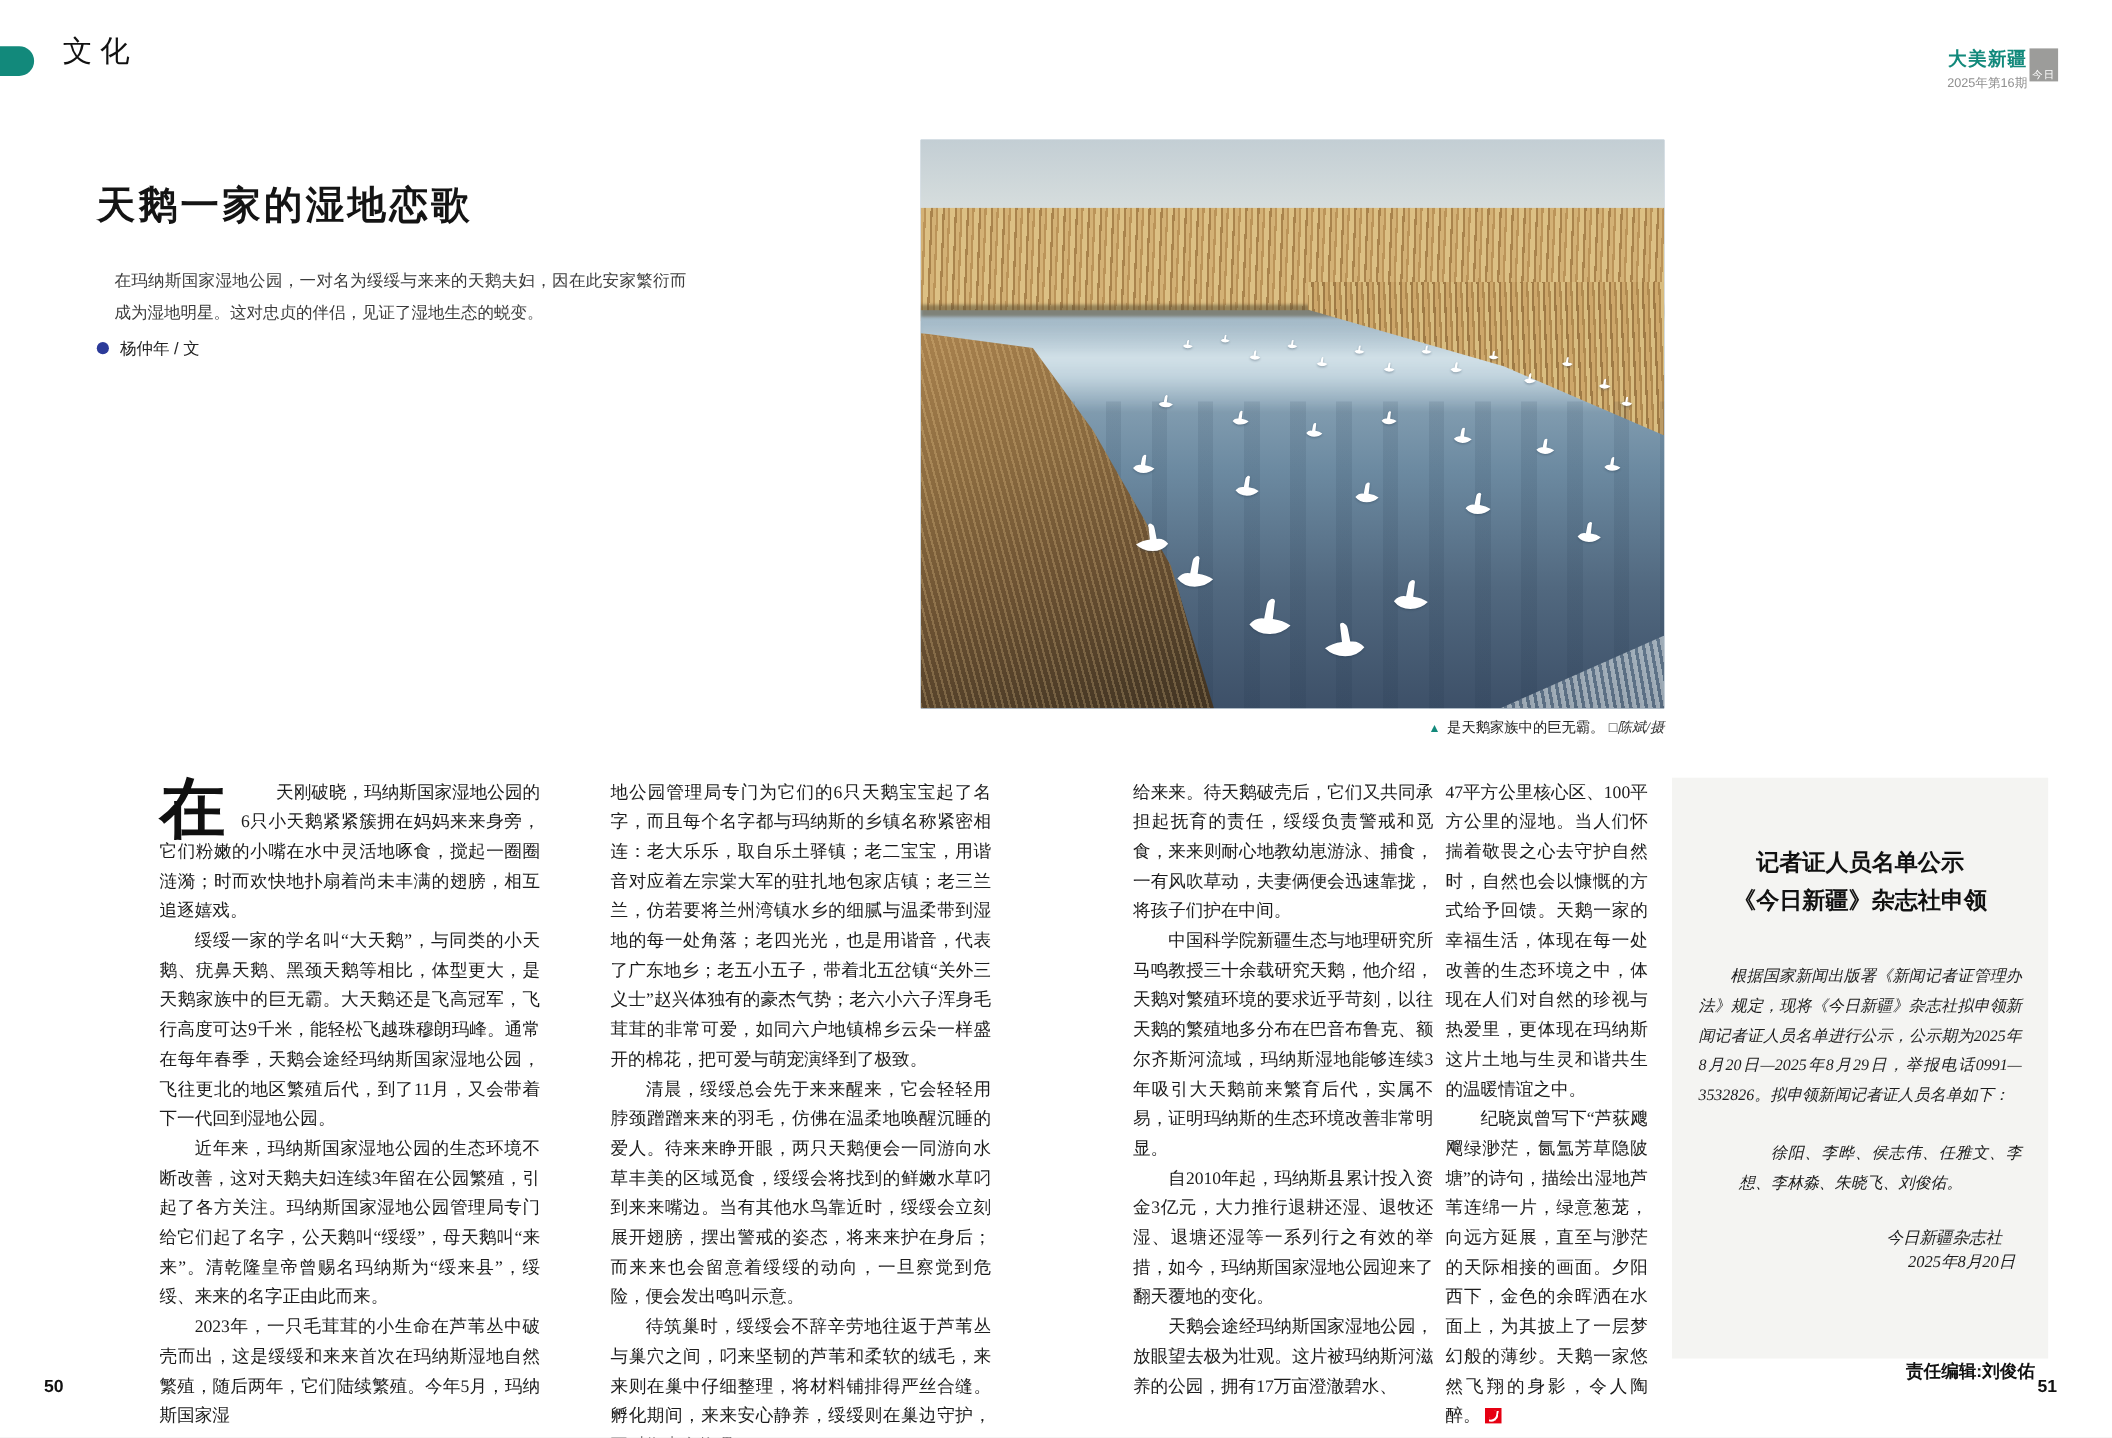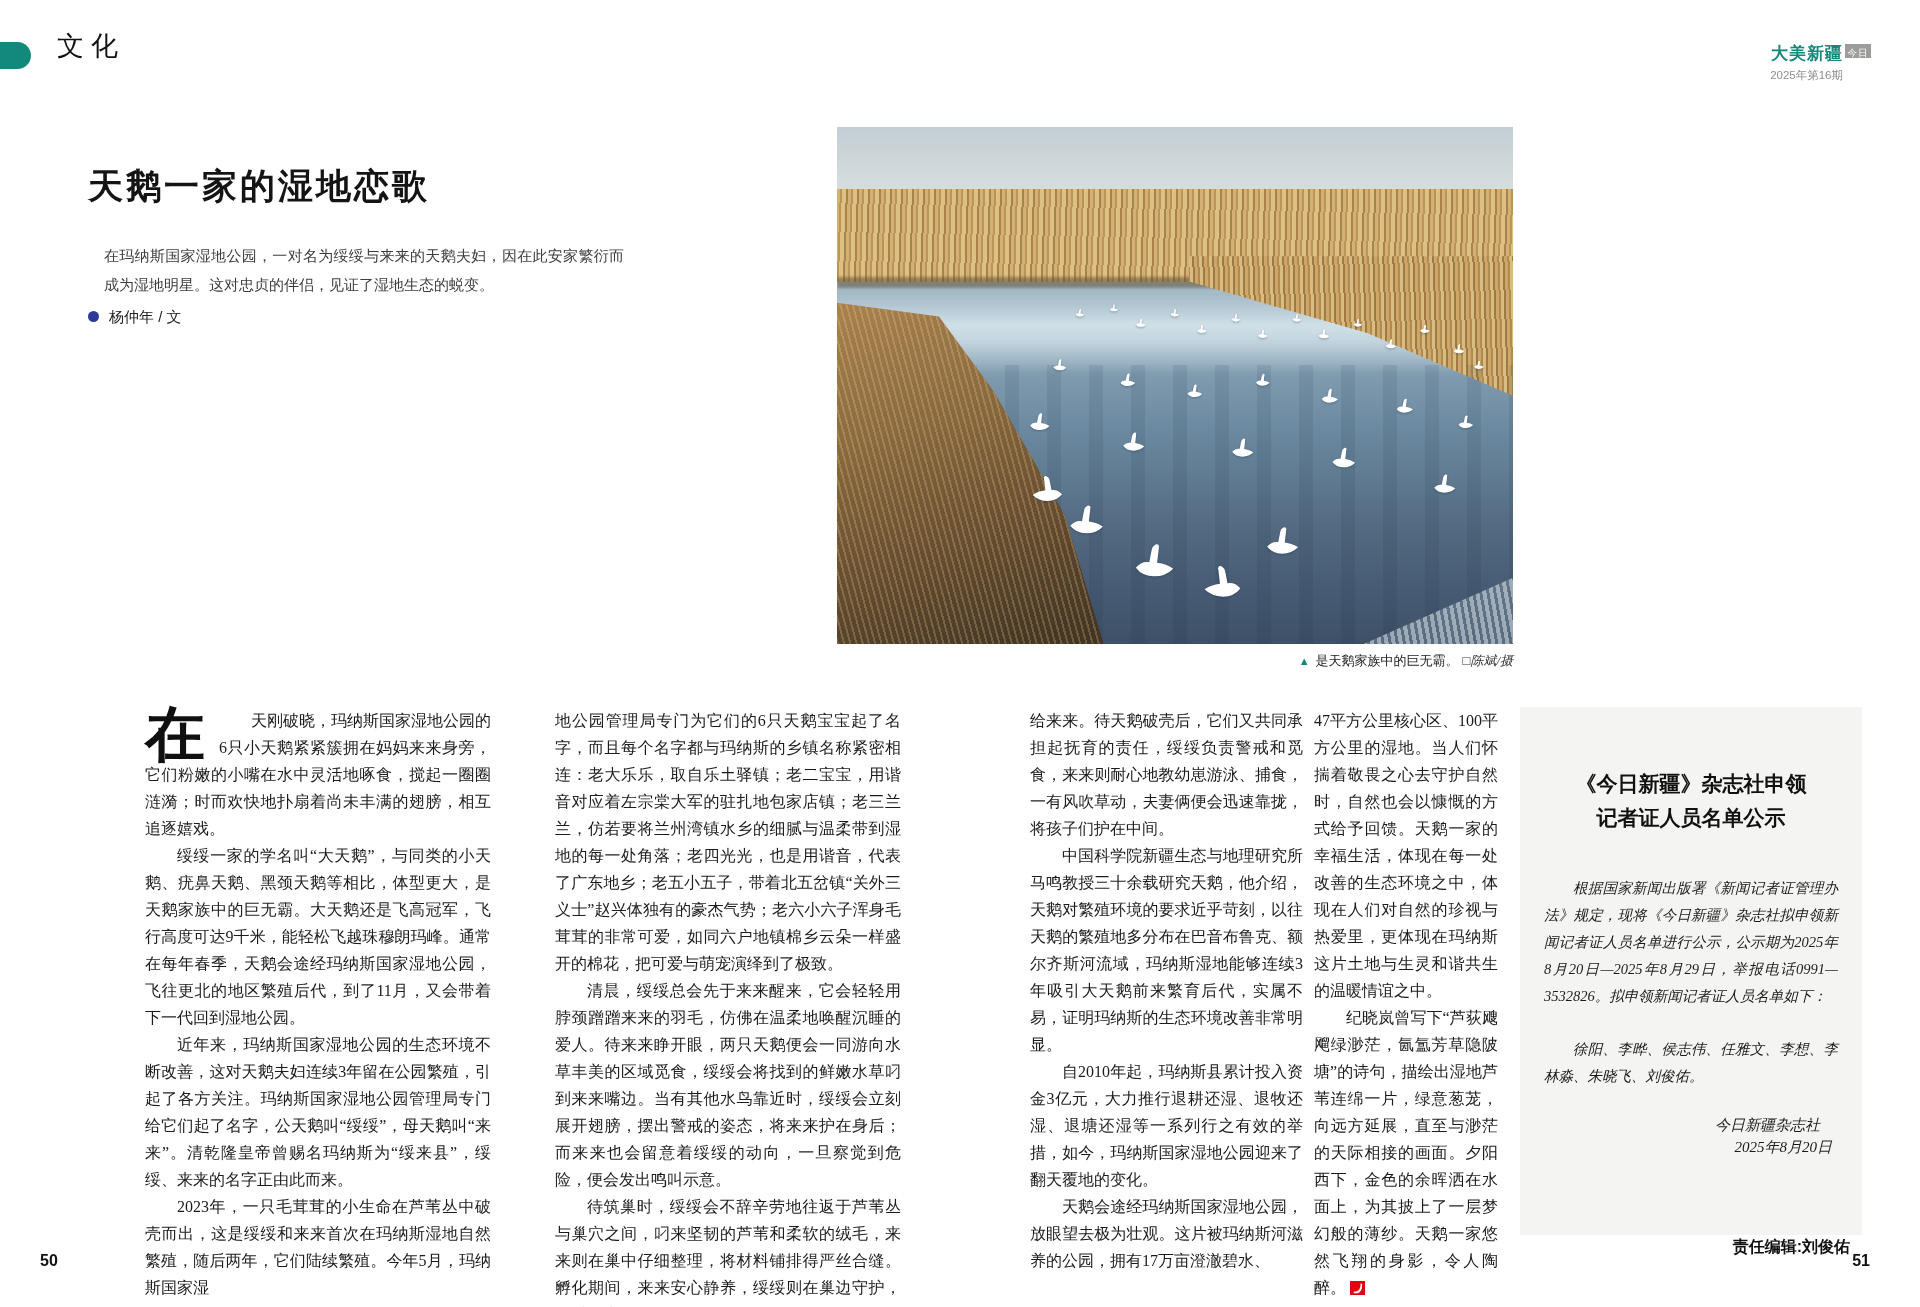--- a/index.html
+++ b/index.html
@@ -7,22 +7,22 @@
     position:relative;width:1920px;height:1307px;background:#ffffff;
     overflow:hidden;font-family:"Liberation Serif","DejaVu Serif",serif;color:#1b1b1b;
   }
   .abs{position:absolute;}
   
   .section-tab{left:0;top:42px;width:31px;height:27px;background:#12897b;border-radius:0 14px 14px 0;}
   .section-label{left:57px;top:28px;font-size:27px;letter-spacing:7px;color:#111;}
   .brand-block{right:77px;top:42px;text-align:right;font-family:"Liberation Sans","DejaVu Sans",sans-serif;}
   .brand-name{font-size:17px;font-weight:bold;color:#12897b;letter-spacing:1px;}
   .brand-issue{font-size:11.5px;color:#8f8f8f;margin-top:3px;}
-  .brand-logo{left:1845px;top:44px;width:26px;height:14px;background:#9c9c9a;color:#fff;
-    font-size:9.5px;line-height:12px;text-align:center;letter-spacing:1px;box-sizing:border-box;padding-top:3px;}
+  .brand-logo{left:1845px;top:44px;width:26px;height:30px;background:#9c9c9a;color:#fff;
+    font-size:9.5px;line-height:12px;text-align:center;letter-spacing:1px;box-sizing:border-box;padding-top:19px;}
   
   .article-title{left:88px;top:163px;font-size:35px;font-weight:bold;letter-spacing:3px;color:#141414;}
   .article-deck{left:88px;top:241px;width:520px;font-family:"Liberation Sans","DejaVu Sans",sans-serif;
     font-size:15px;line-height:29px;color:#3c3c3c;text-align:justify;margin-left:16px;}
   .byline{left:88px;top:308px;font-family:"Liberation Sans","DejaVu Sans",sans-serif;font-size:15px;color:#222;}
   .byline-dot{display:inline-block;width:11px;height:11px;border-radius:50%;background:#2b3a99;margin-right:10px;}
   
   .photo{left:837px;top:127px;width:676px;height:517px;background:#7d98ad;overflow:hidden;}
   .ph{position:absolute;left:0;right:0;}
   .ph-sky{top:0;height:16%;background:linear-gradient(#c3ced4,#dce2e0);}
@@ -64,21 +64,21 @@
   .dropcap{float:left;font-size:60px;line-height:52px;font-weight:bold;padding:2px 14px 0 0;color:#101010;}
   .end-mark{position:relative;display:inline-block;width:15px;height:14px;background:#e60012;
     vertical-align:-2px;margin-left:4px;}
   .end-mark::after{content:"";position:absolute;left:4px;top:2px;width:6px;height:9px;
     border-right:2.5px solid #fff;border-bottom:2.5px solid #fff;border-radius:0 0 7px 0;transform:rotate(8deg);}
   
   .notice{left:1520px;top:707px;width:342px;height:528px;background:#f4f4f2;}
   .notice-title{margin-top:60px;text-align:center;font-size:21px;font-weight:bold;line-height:34px;color:#111;}
   .notice-body{margin:40px 24px 0;}
   .notice-body p{margin:0;font-size:14.5px;line-height:27px;font-style:italic;text-align:justify;text-indent:2em;color:#1b1b1b;}
-  .notice-body p + p{margin-top:26px;}
+  .notice-body p + p{margin-top:26px;margin-left:37px;}
   .notice-sign{text-align:right;margin:26px 42px 0 0;font-size:15px;font-style:italic;}
   .notice-date{text-align:right;margin:3px 30px 0 0;font-size:15px;font-style:italic;}
   
   .editor{right:70px;top:1237px;font-family:"Liberation Sans","DejaVu Sans",sans-serif;font-size:16px;font-weight:bold;color:#111;}
   .pageno{font-family:"Liberation Sans","DejaVu Sans",sans-serif;font-size:16px;font-weight:bold;color:#111;}
   .pageno-left{left:40px;top:1252px;}
   .pageno-right{right:50px;top:1252px;}
 </style>
 </head>
 <body>
@@ -239,22 +239,22 @@
       <p class="para">自2010年起，玛纳斯县累计投入资金3亿元，大力推行退耕还湿、退牧还湿、退塘还湿等一系列行之有效的举措，如今，玛纳斯国家湿地公园迎来了翻天覆地的变化。</p>
       <p class="para">天鹅会途经玛纳斯国家湿地公园，放眼望去极为壮观。这片被玛纳斯河滋养的公园，拥有17万亩澄澈碧水、</p>
     </div>
   <div class="col col4">
       <p class="para noindent">47平方公里核心区、100平方公里的湿地。当人们怀揣着敬畏之心去守护自然时，自然也会以慷慨的方式给予回馈。天鹅一家的幸福生活，体现在每一处改善的生态环境之中，体现在人们对自然的珍视与热爱里，更体现在玛纳斯这片土地与生灵和谐共生的温暖情谊之中。</p>
       <p class="para">纪晓岚曾写下“芦荻飕飗绿渺茫，氤氲芳草隐陂塘”的诗句，描绘出湿地芦苇连绵一片，绿意葱茏，向远方延展，直至与渺茫的天际相接的画面。夕阳西下，金色的余晖洒在水面上，为其披上了一层梦幻般的薄纱。天鹅一家悠然飞翔的身影，令人陶醉。<span class="end-mark"></span></p>
     </div>
 
   <div class="abs notice">
     <div class="notice-title">
+      <div>记者证人员名单公示</div>
       <div>《今日新疆》杂志社申领</div>
-      <div>记者证人员名单公示</div>
     </div>
     <div class="notice-body" id="notice-body">
         <p>根据国家新闻出版署《新闻记者证管理办法》规定，现将《今日新疆》杂志社拟申领新闻记者证人员名单进行公示，公示期为2025年8月20日—2025年8月29日，举报电话0991—3532826。拟申领新闻记者证人员名单如下：</p>
         <p>徐阳、李晔、侯志伟、任雅文、李想、李林淼、朱晓飞、刘俊佑。</p>
       </div>
     <div class="notice-sign">今日新疆杂志社</div>
     <div class="notice-date">2025年8月20日</div>
   </div>
 
   <div class="abs editor">责任编辑:刘俊佑</div>

